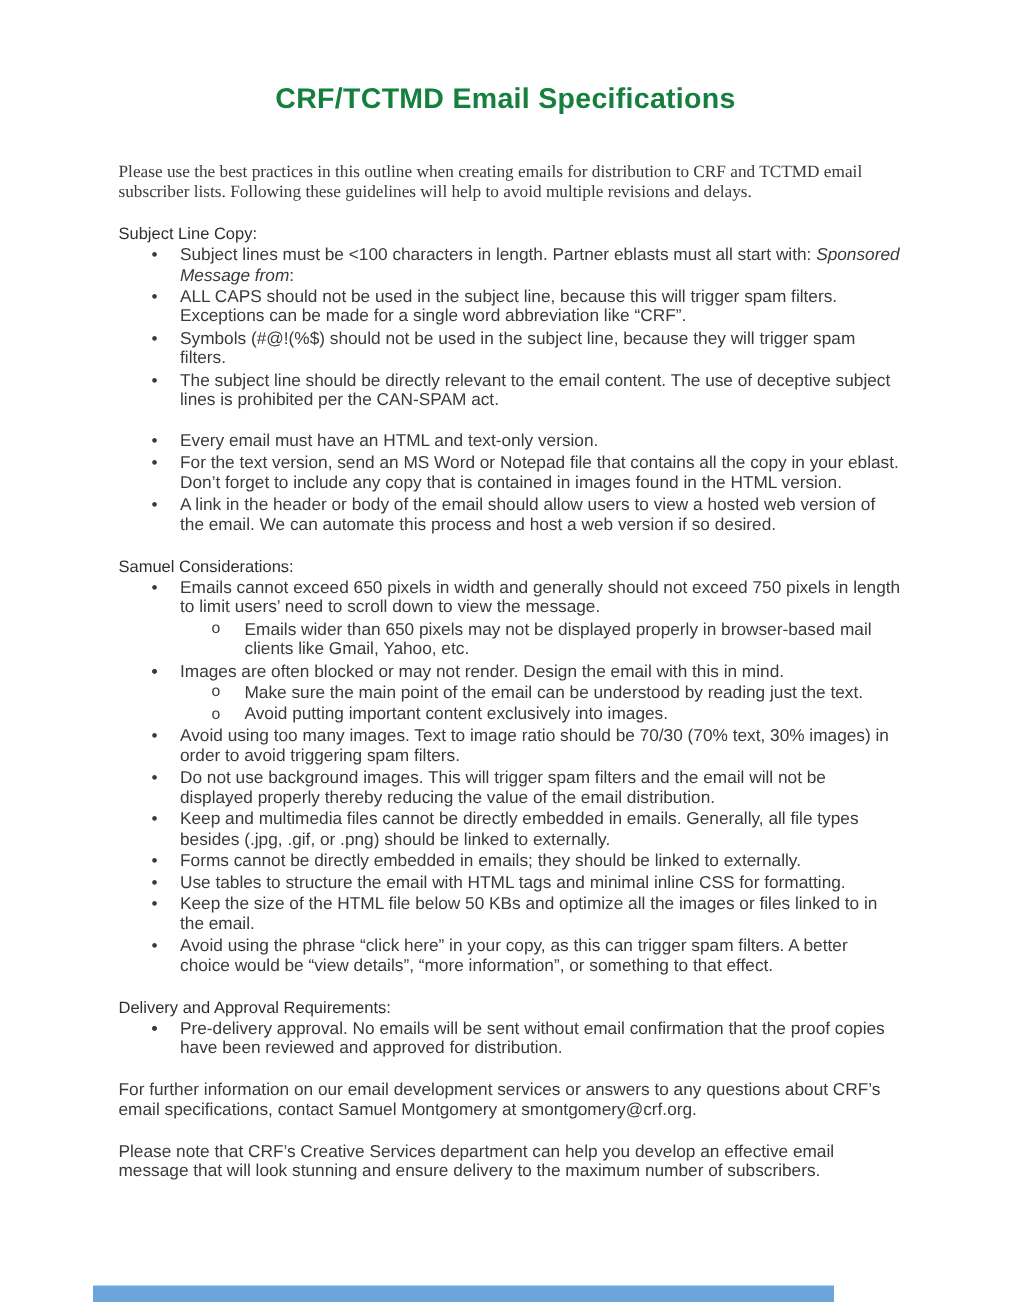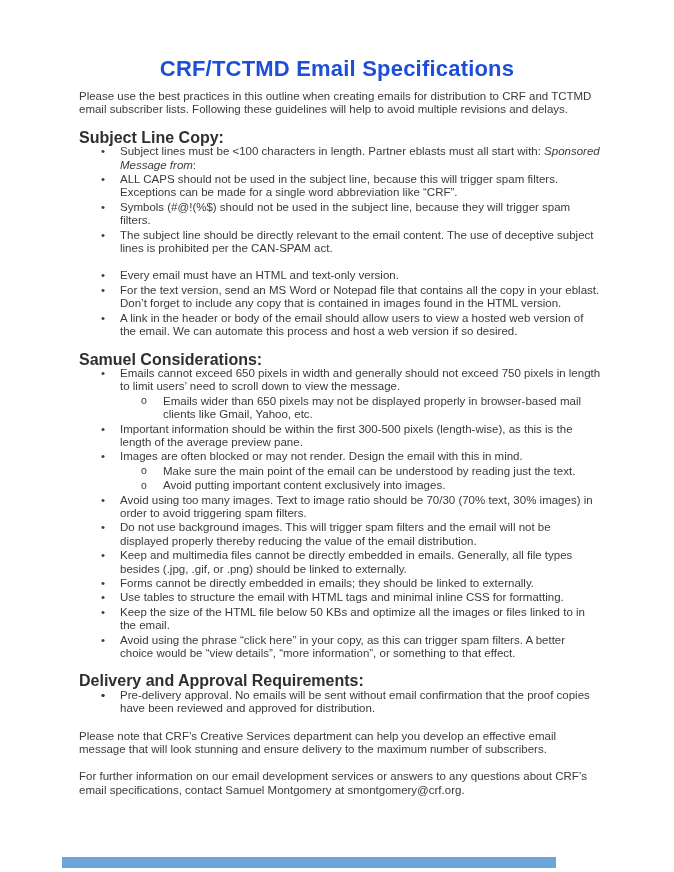--- a/index.html
+++ b/index.html
@@ -13,40 +13,41 @@
     overflow: hidden;
   }
   .page {
     position: absolute;
     inset: 0;
     background: #ffffff;
   }
   .doc-title {
     margin: 56px 0 0 0;
     text-align: center;
-    font-size: 22px;
+    font-size: 19px;
     font-weight: bold;
-    color: #1d4ed8;
+    color: #15803d;
     letter-spacing: 0.2px;
   }
   .content {
     padding: 0 73px 0 79px;
     font-size: 11.5px;
     line-height: 13.4px;
   }
   .intro {
-    margin: 8px 0 0 0;
+    margin: 31px 0 0 0;
+    font-family: Liberation Serif, serif;
   }
   .section {
     margin-top: 14px;
   }
   .section-heading {
-    font-size: 16px;
+    font-size: 11px;
     line-height: 13.4px;
-    font-weight: bold;
+    font-weight: normal;
     color: #2f2f2f;
     margin: 0;
   }
   .bullet-list { margin: 0; }
   .bullet-item, .sub-bullet-item {
     position: relative;
     margin-top: 1px;
   }
   .bullet-item { padding-left: 41px; }
   .bullet-marker {
@@ -95,21 +96,21 @@
             <div class="bullet-item"><span class="bullet-marker">•</span><span class="bullet-text"><span>Every email must have an HTML and text-only version.</span></span></div>
             <div class="bullet-item"><span class="bullet-marker">•</span><span class="bullet-text"><span>For the text version, send an MS Word or Notepad file that contains all the copy in your eblast. Don’t forget to include any copy that is contained in images found in the HTML version.</span></span></div>
             <div class="bullet-item"><span class="bullet-marker">•</span><span class="bullet-text"><span>A link in the header or body of the email should allow users to view a hosted web version of the email. We can automate this process and host a web version if so desired.</span></span></div>
           </div>
         </section>
         <section class="section">
           <h2 class="section-heading">Samuel Considerations:</h2>
           <div class="bullet-list">
             <div class="bullet-item"><span class="bullet-marker">•</span><span class="bullet-text"><span>Emails cannot exceed 650 pixels in width and generally should not exceed 750 pixels in length to limit users’ need to scroll down to view the message.</span></span></div>
             <div class="sub-bullet-item"><span class="sub-bullet-marker">o</span><span class="sub-bullet-text">Emails wider than 650 pixels may not be displayed properly in browser-based mail clients like Gmail, Yahoo, etc.</span></div>
-            <div class="bullet-item"><span class="bullet-marker">•</span><span class="bullet-text"><span>Important information should be within the first 300-500 pixels (length-wise), as this is the length of the average preview pane.</span></span></div>
+            <div class="bullet-item"><span class="bullet-marker">•</span></div>
             <div class="bullet-item"><span class="bullet-marker">•</span><span class="bullet-text"><span>Images are often blocked or may not render. Design the email with this in mind.</span></span></div>
             <div class="sub-bullet-item"><span class="sub-bullet-marker">o</span><span class="sub-bullet-text">Make sure the main point of the email can be understood by reading just the text.</span></div>
             <div class="sub-bullet-item"><span class="sub-bullet-marker">o</span><span class="sub-bullet-text">Avoid putting important content exclusively into images.</span></div>
             <div class="bullet-item"><span class="bullet-marker">•</span><span class="bullet-text"><span>Avoid using too many images. Text to image ratio should be 70/30 (70% text, 30% images) in order to avoid triggering spam filters.</span></span></div>
             <div class="bullet-item"><span class="bullet-marker">•</span><span class="bullet-text"><span>Do not use background images. This will trigger spam filters and the email will not be displayed properly thereby reducing the value of the email distribution.</span></span></div>
             <div class="bullet-item"><span class="bullet-marker">•</span><span class="bullet-text"><span>Keep and multimedia files cannot be directly embedded in emails. Generally, all file types besides (.jpg, .gif, or .png) should be linked to externally.</span></span></div>
             <div class="bullet-item"><span class="bullet-marker">•</span><span class="bullet-text"><span>Forms cannot be directly embedded in emails; they should be linked to externally.</span></span></div>
             <div class="bullet-item"><span class="bullet-marker">•</span><span class="bullet-text"><span>Use tables to structure the email with HTML tags and minimal inline CSS for formatting.</span></span></div>
             <div class="bullet-item"><span class="bullet-marker">•</span><span class="bullet-text"><span>Keep the size of the HTML file below 50 KBs and optimize all the images or files linked to in the email.</span></span></div>
             <div class="bullet-item"><span class="bullet-marker">•</span><span class="bullet-text"><span>Avoid using the phrase “click here” in your copy, as this can trigger spam filters. A better choice would be “view details”, “more information”, or something to that effect.</span></span></div>
@@ -117,18 +118,18 @@
         </section>
         <section class="section">
           <h2 class="section-heading">Delivery and Approval Requirements:</h2>
           <div class="bullet-list">
             <div class="bullet-item"><span class="bullet-marker">•</span></div>
             <div class="bullet-item"><span class="bullet-marker">•</span><span class="bullet-text"><span>Pre-delivery approval. No emails will be sent without email confirmation that the proof copies have been reviewed and approved for distribution.</span></span></div>
           </div>
         </section>
       </div>
     <div>
+        <p class="closing-paragraph">For further information on our email development services or answers to any questions about CRF’s email specifications, contact Samuel Montgomery at smontgomery@crf.org.</p>
         <p class="closing-paragraph">Please note that CRF’s Creative Services department can help you develop an effective email message that will look stunning and ensure delivery to the maximum number of subscribers.</p>
-        <p class="closing-paragraph">For further information on our email development services or answers to any questions about CRF’s email specifications, contact Samuel Montgomery at smontgomery@crf.org.</p>
       </div>
   </div>
   <div class="footer-accent-bar" style="background: rgb(91, 155, 213);"></div>
 </div>
 
 </body></html>

